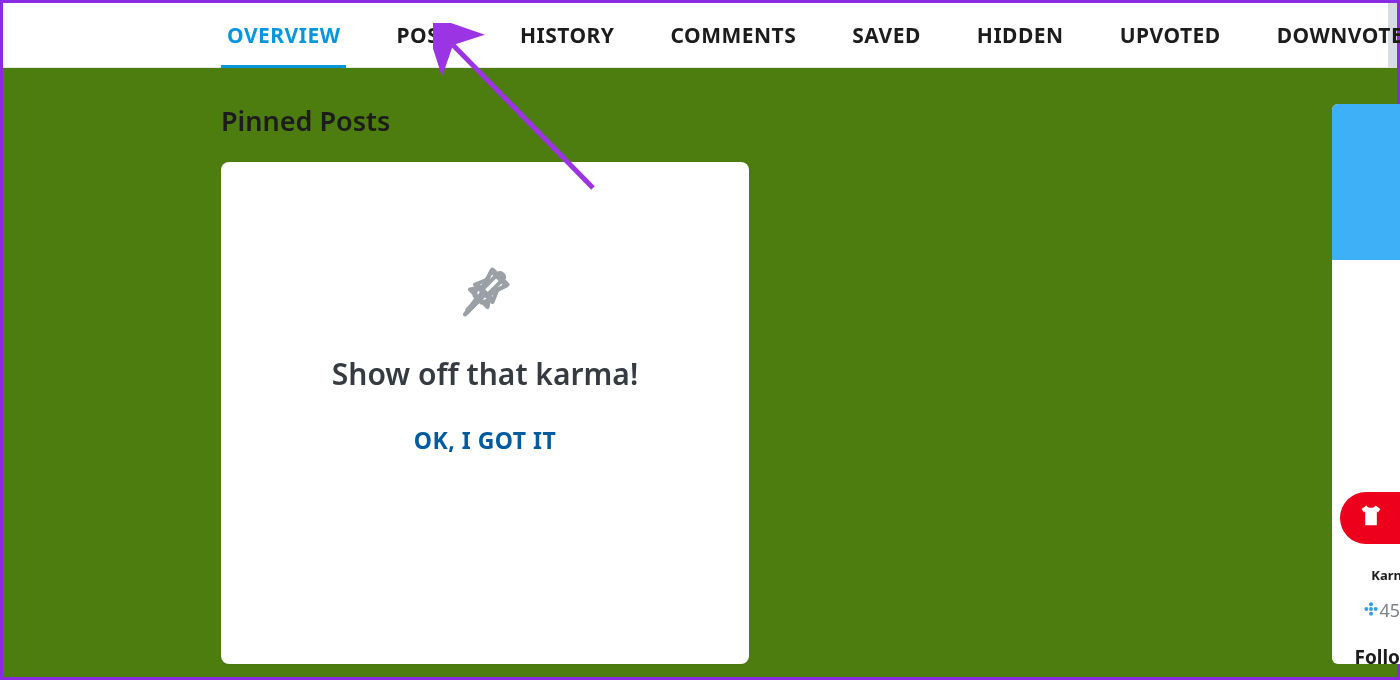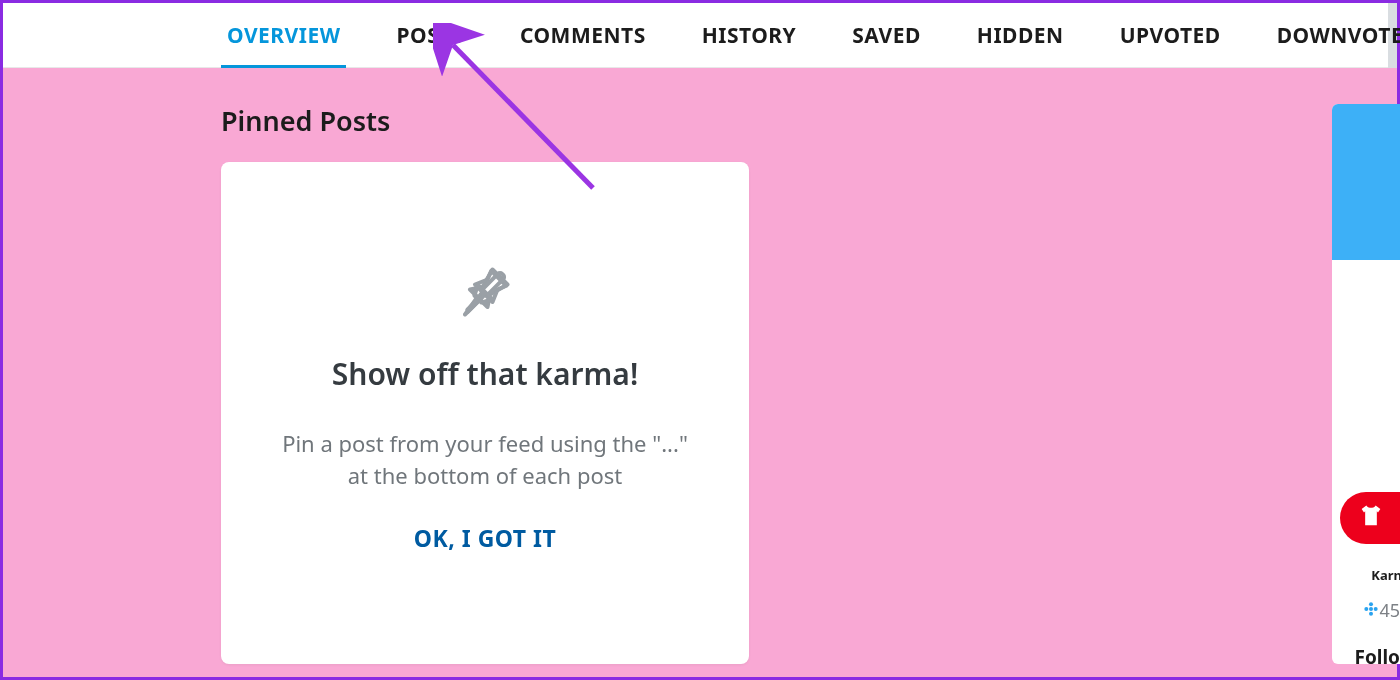--- a/index.html
+++ b/index.html
@@ -48,21 +48,21 @@
     position: absolute;
     left: 0; right: 0;
     bottom: -1px;
     height: 4px;
     background: #0596db;
   }
 
   .content {
     position: absolute;
     top: 65px; left: 0; right: 0; bottom: 0;
-    background: #f9a8d4;
+    background: #4d7c0f;
   }
 
   .section-title {
     position: absolute;
     left: 218px;
     top: 34px;
     font-size: 27px;
     font-weight: 600;
     color: #1c1c1c;
   }
@@ -172,22 +172,22 @@
   }
 </style>
 </head>
 <body>
 
 <div class="frame">
 
   <div class="tabbar">
     <div class="tab active">OVERVIEW</div>
     <div class="tab">POSTS</div>
+    <div class="tab">HISTORY</div>
     <div class="tab">COMMENTS</div>
-    <div class="tab">HISTORY</div>
     <div class="tab">SAVED</div>
     <div class="tab">HIDDEN</div>
     <div class="tab">UPVOTED</div>
     <div class="tab">DOWNVOTED</div>
   </div>
 
   <div class="content">
 
     <div class="section-title">Pinned Posts</div>
 
@@ -197,21 +197,20 @@
           <path d="M15 3 L21 9 L14 13 L13 18 L10 15 L4 21 L9 14 L6 11 L11 10 Z" transform="rotate(0 12 12)"></path>
           <path d="M14.5 3.5 L20.5 9.5 L17 11 L15 16 L12 13 L5 20 L11 12 L8 9 L13 7 Z" fill="none"></path>
           <g transform="rotate(45 12 12)">
             <rect x="10.5" y="2" width="3" height="11" rx="1.2"></rect>
             <path d="M8 12 h8 l-2 4 h-4 z"></path>
             <line x1="12" y1="16" x2="12" y2="22"></line>
           </g>
         </svg>
       </span>
       <h2>Show off that karma!</h2>
-      <p>Pin a post from your feed using the "..." at the bottom of each post</p>
       <div class="got-it">OK, I GOT IT</div>
     </div>
 
     <div class="sidebox">
       <div class="banner"></div>
       <div class="pill">
         <span>
           <svg viewBox="0 0 24 24">
               <path d="M8 3 L4 6 L6 9 L7 8 V20 H17 V8 L18 9 L20 6 L16 3 C15 5 13 5 12 5 C11 5 9 5 8 3 Z"></path>
             </svg>

